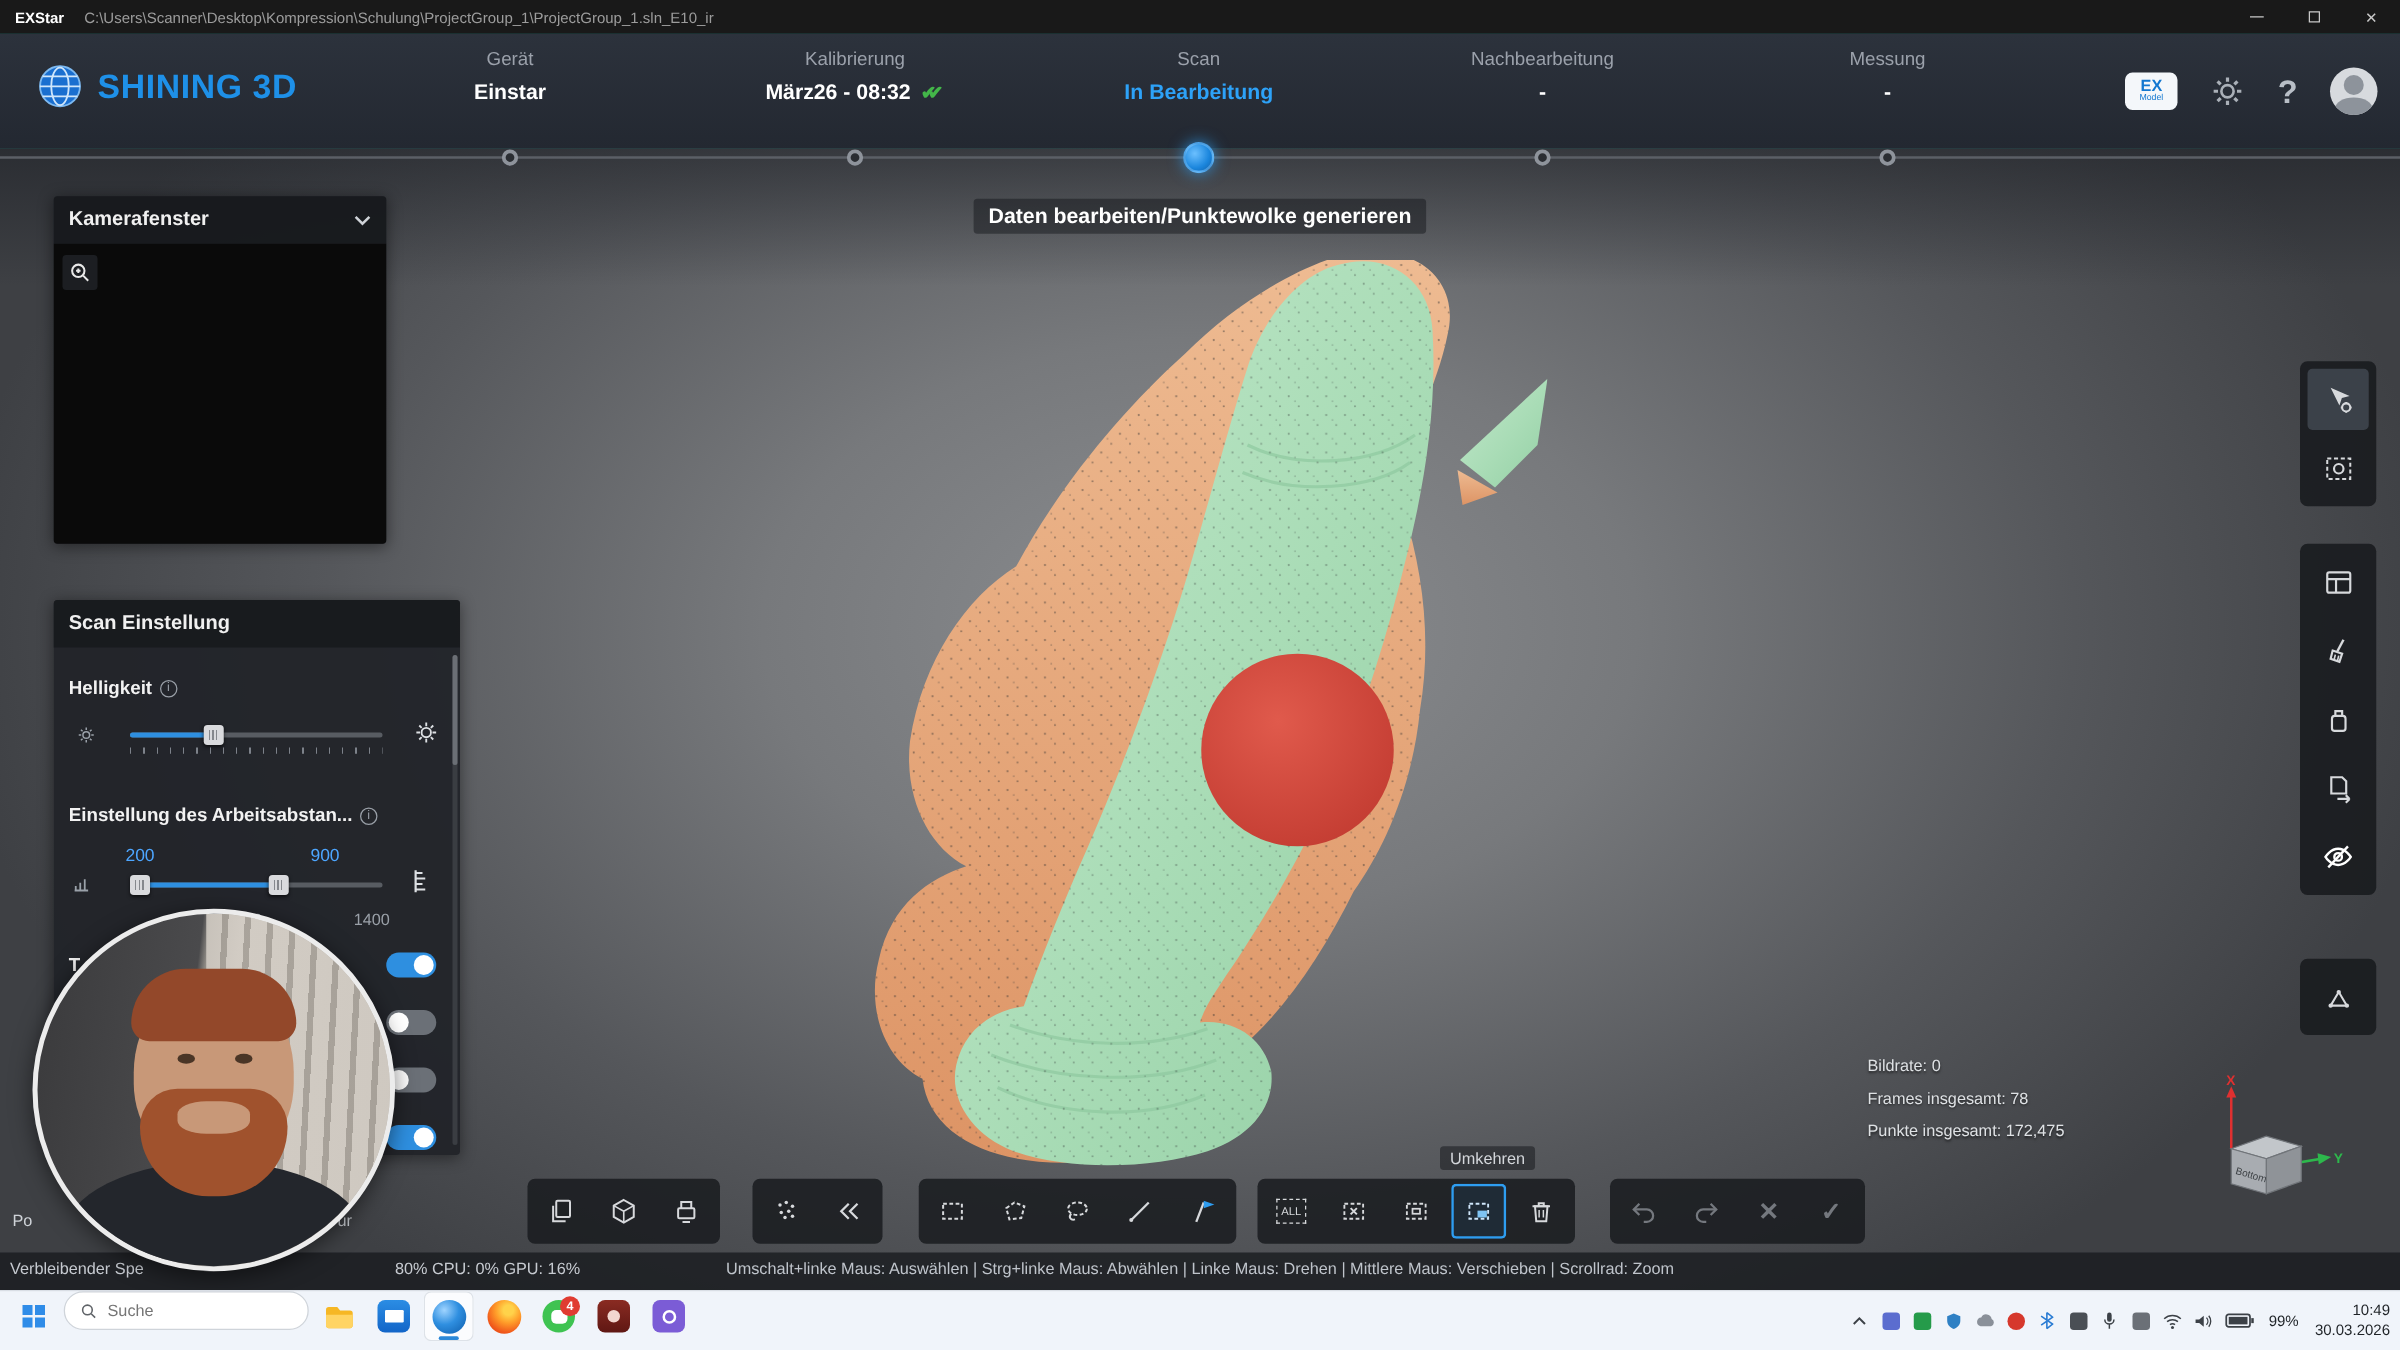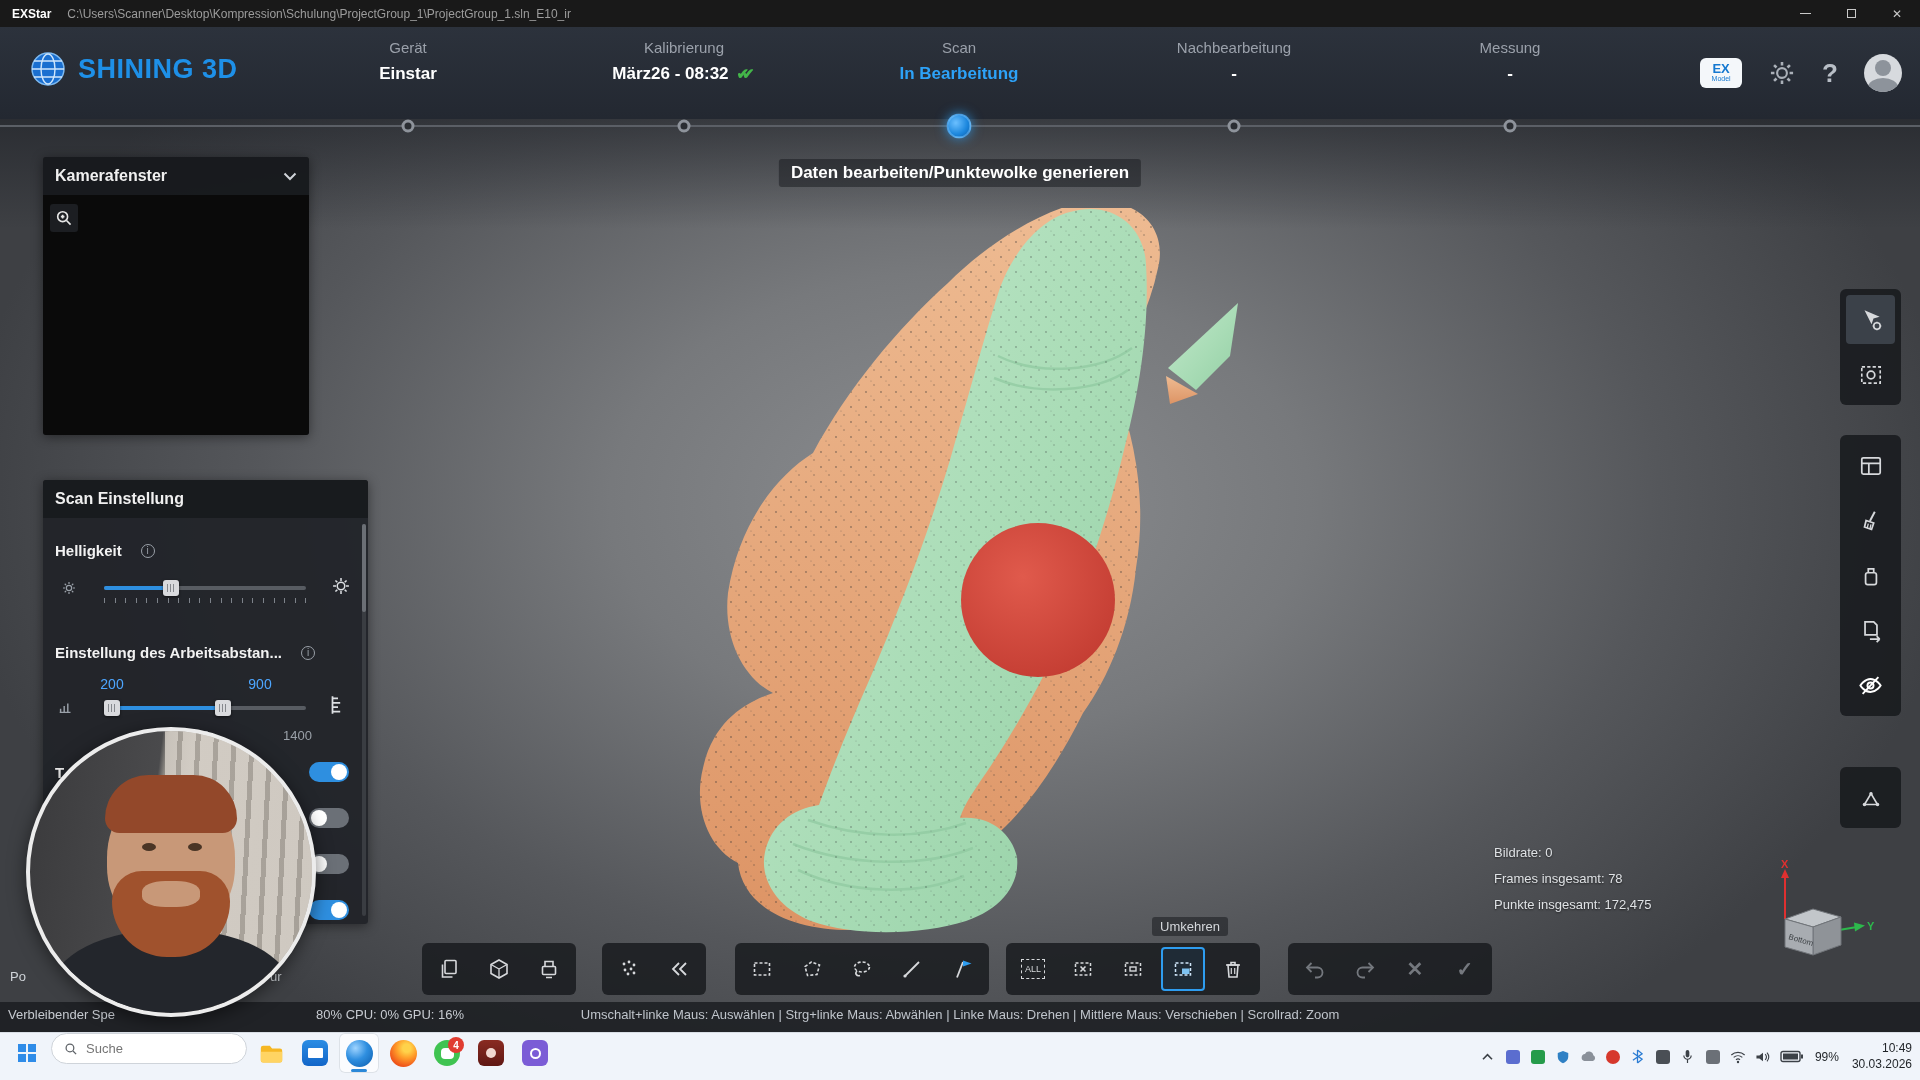--- a/index.html
+++ b/index.html
@@ -48,21 +48,21 @@
   .panel { position:absolute; background:rgba(33,35,40,.94); border-radius:3px; box-shadow:0 2px 12px rgba(0,0,0,.45); z-index:4; }
   .p-head { height:38px; background:rgba(24,26,30,.95); border-radius:3px 3px 0 0; display:flex; align-items:center; padding:0 12px; }
   .p-title { color:#f0f0f0; font-weight:bold; font-size:16px; }
   .p-chev { margin-left:auto; }
   .panel.camera { left:43px; top:38px; width:266px; }
   .cam-body { height:240px; background:#0a0a0a; position:relative; border-radius:0 0 3px 3px; }
   .zoom-btn { position:absolute; left:7px; top:9px; width:28px; height:28px; background:#1c1e22; border-radius:3px; display:flex; align-items:center; justify-content:center; }
 
   .panel.settings { left:43px; top:361px; width:325px; height:444px; }
   .settings .content { position:relative; height:406px; }
-  .fld-label { position:absolute; color:#f2f2f2; font-weight:bold; font-size:15px; display:flex; align-items:center; gap:19px; }
+  .fld-label { position:absolute; color:#f2f2f2; font-weight:bold; font-size:15px; display:flex; align-items:center; gap:6px; }
   .info-i { width:14px; height:14px; border:1px solid #9aa0a8; border-radius:50%; color:#9aa0a8; font-size:10px; font-weight:normal; display:inline-flex; align-items:center; justify-content:center; }
   .track { position:absolute; height:4px; background:#585c62; border-radius:2px; }
   .fill { position:absolute; top:0; height:4px; background:#2e8fe0; border-radius:2px; }
   .handle { position:absolute; top:2px; transform:translate(-50%,-50%); width:16px; height:16px; background:#d9dadd; border-radius:3px; box-shadow:0 1px 3px rgba(0,0,0,.6); }
   .handle::after { content:""; position:absolute; left:4px; top:4px; width:8px; height:8px; background:repeating-linear-gradient(90deg,#85888d 0 1px,transparent 1px 3px); }
   .ticks { position:absolute; height:5px; background:repeating-linear-gradient(90deg,#7d828a 0 1px,transparent 1px 10.6px); }
   .rv { position:absolute; color:#4da6ff; font-size:14px; transform:translateX(-50%); }
   .mm { position:absolute; color:#9aa0a8; font-size:13px; }
   .tog { position:absolute; width:40px; height:20px; border-radius:10px; background:#6b7077; }
   .tog .knob { position:absolute; top:2px; left:2px; width:16px; height:16px; border-radius:50%; background:#fff; transition:left .1s; }

